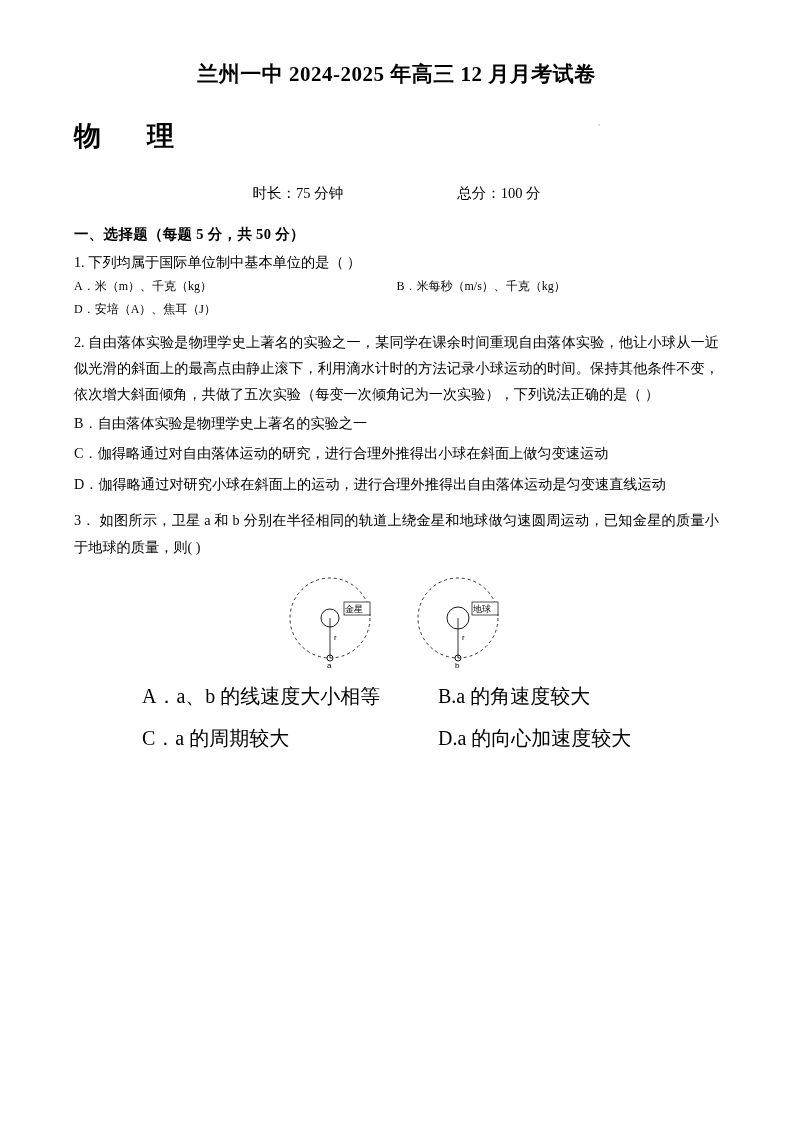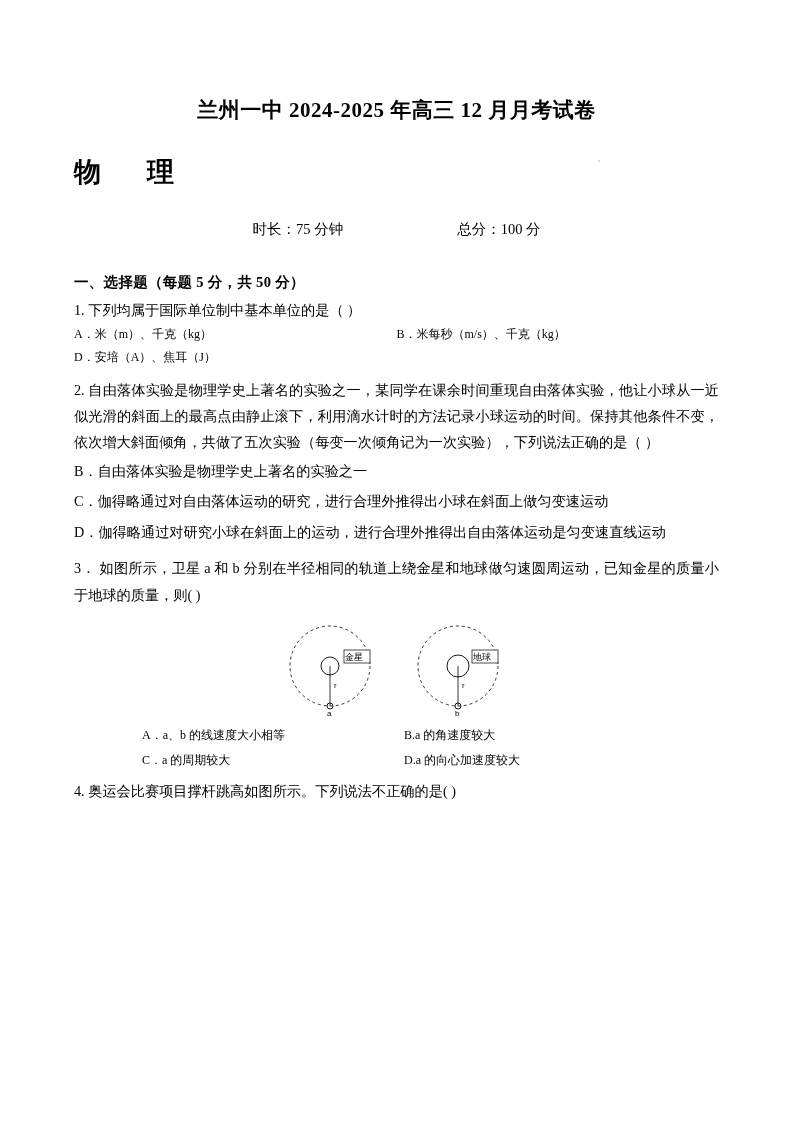--- a/index.html
+++ b/index.html
@@ -20,21 +20,21 @@
     width: 793px;
     height: 1122px;
     box-sizing: border-box;
     padding: 0 74px;
   }
   .doc-title {
     text-align: center;
     font-size: 21px;
     font-weight: bold;
     letter-spacing: 0.5px;
-    margin-top: 96px;
+    margin-top: 60px;
   }
   .subject {
     text-align: left;
     font-size: 27px;
     font-weight: bold;
     margin-top: 30px;
     letter-spacing: 2px;
   }
   .subject .gap {
     display: inline-block;
@@ -43,21 +43,21 @@
   .meta-row {
     display: flex;
     justify-content: center;
     gap: 114px;
     font-size: 14.5px;
     margin-top: 30px;
   }
   .section-head {
     font-size: 14.5px;
     font-weight: bold;
-    margin-top: 34px;
+    margin-top: 22px;
     letter-spacing: 0.3px;
   }
   .q {
     font-size: 14.2px;
     line-height: 1.85;
     margin-top: 5px;
     text-align: justify;
   }
   .q-stem {
     text-indent: 0;
@@ -88,22 +88,23 @@
     justify-content: center;
     gap: 18px;
     margin-top: 14px;
     margin-bottom: 6px;
   }
   .opts-indent {
     padding-left: 68px;
   }
   .opts-indent .row {
     display: flex;
-    font-size: 12px;
+    font-size: 20px;
     line-height: 2.1;
+    gap: 34px;
   }
   .opts-indent .row .a {
     width: 262px;
   }
   svg text {
     font-family: "Liberation Sans", sans-serif;
   }
   .faint-dot {
     position: absolute;
     left: 598px;
@@ -193,20 +194,14 @@
         <div class="a">A．a、b 的线速度大小相等</div>
         <div>B.a 的角速度较大</div>
       </div>
       <div class="row">
         <div class="a">C．a 的周期较大</div>
         <div>D.a 的向心加速度较大</div>
       </div>
     </div>
   </div>
 
-  <div class="q-block tight">
-    <div class="q q-stem">
-      <span>4.</span>
-      <span>奥运会比赛项目撑杆跳高如图所示。下列说法不正确的是(       )</span>
-    </div>
-  </div>
 
 </div>
 
 </body></html>

